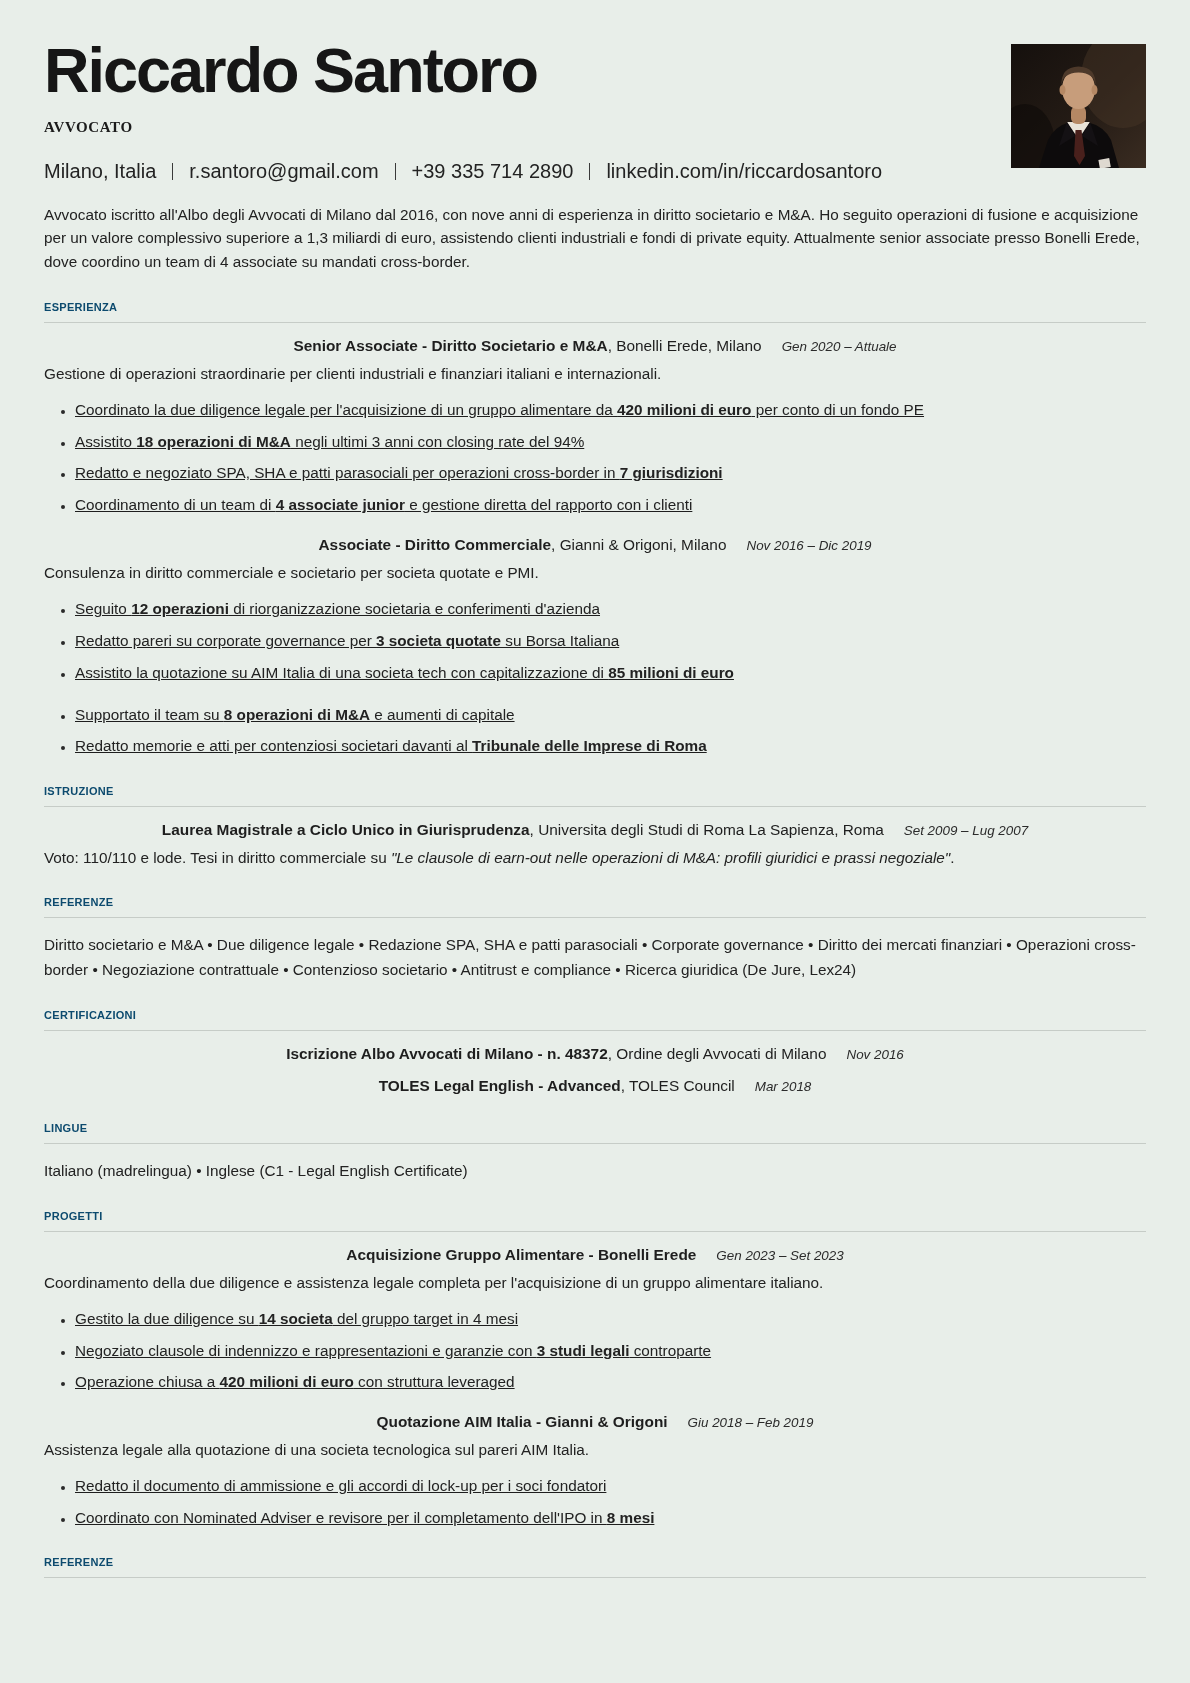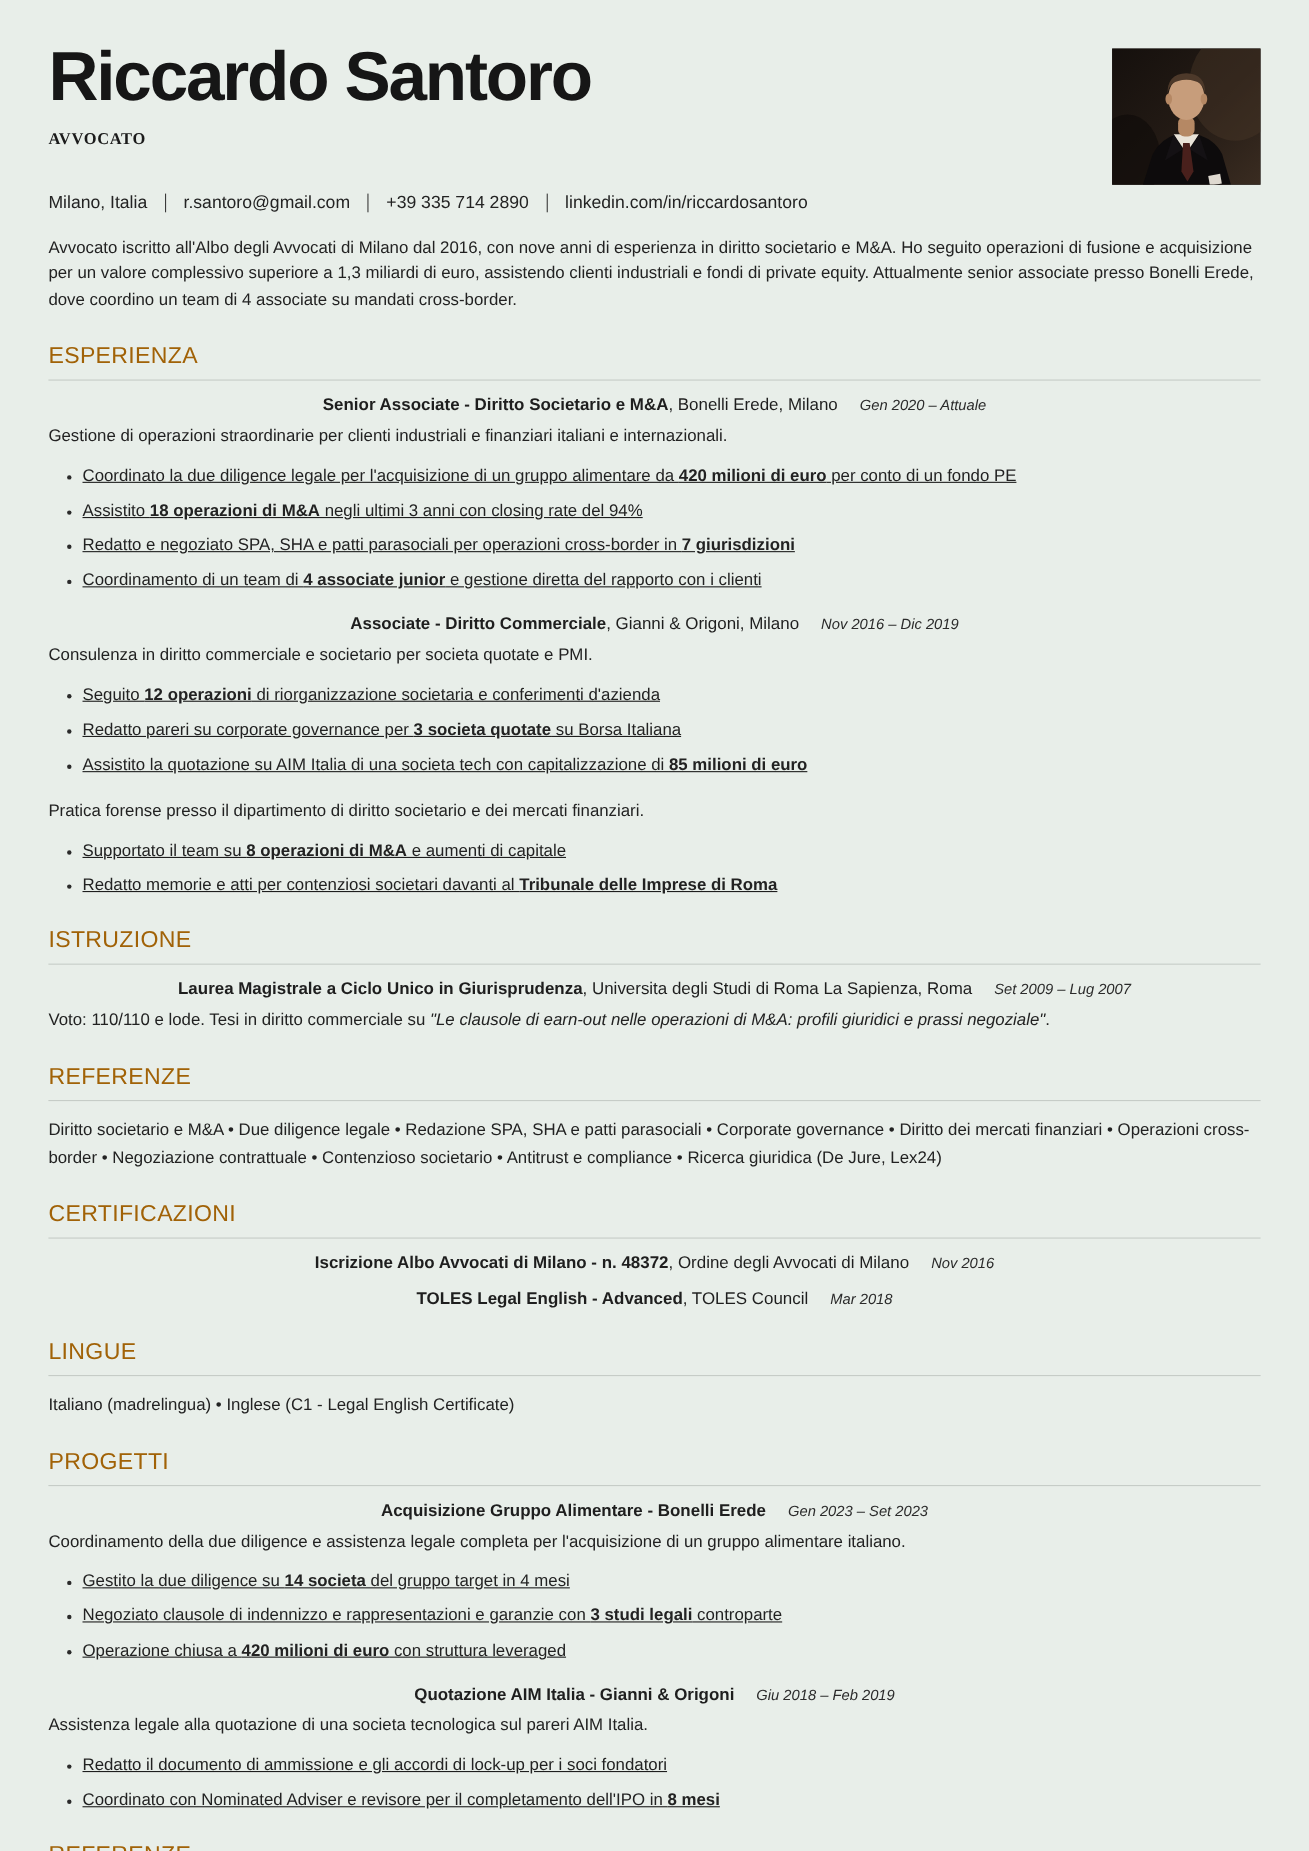--- a/index.html
+++ b/index.html
@@ -42,46 +42,46 @@
   }
   .role-title {
     margin-top: 15px;
     font-size: 15px;
     font-weight: bold;
     letter-spacing: 0.6px;
     color: #1b1b1b;
     font-family: Liberation Serif, serif;
   }
   .contact-row {
-    margin-top: 40px;
+    margin-top: 24px;
     display: flex;
     align-items: center;
-    font-size: 16px;
+    font-size: 20px;
     color: #232323;
   }
   .contact-divider {
     width: 1px;
     height: 17px;
     background: #3a3a3a;
     margin: 0 16px;
     display: inline-block;
   }
   .summary {
     margin-top: 20px;
     font-size: 15.3px;
     line-height: 1.56;
     color: #222;
   }
   
   .cv-section { margin-top: 27px; }
   .section-heading {
-    font-size: 21px;
-    font-weight: normal;
+    font-size: 11px;
+    font-weight: bold;
     letter-spacing: 0.3px;
-    color: #a16207;
+    color: #0c4a6e;
     padding-bottom: 9px;
     border-bottom: 1.5px solid #c6ccc7;
   }
   .entry { }
   .entry-head {
     display: flex;
     justify-content: center;
     align-items: baseline;
     margin-top: 14px;
     font-size: 15.4px;
@@ -192,21 +192,20 @@
             <span class="entry-date">Nov 2016 – Dic 2019</span>
           </div>
           <div class="entry-desc"><span>Consulenza in diritto commerciale e societario per societa quotate e PMI.</span></div>
           <ul class="bullets">
             <li><span>Seguito </span><span class="b">12 operazioni</span><span> di riorganizzazione societaria e conferimenti d'azienda</span></li>
             <li><span>Redatto pareri su corporate governance per </span><span class="b">3 societa quotate</span><span> su Borsa Italiana</span></li>
             <li><span>Assistito la quotazione su AIM Italia di una societa tech con capitalizzazione di </span><span class="b">85 milioni di euro</span></li>
           </ul>
         </div>
         <div class="entry">
-          <div class="entry-desc"><span>Pratica forense presso il dipartimento di diritto societario e dei mercati finanziari.</span></div>
           <ul class="bullets">
             <li><span>Supportato il team su </span><span class="b">8 operazioni di M&amp;A</span><span> e aumenti di capitale</span></li>
             <li><span>Redatto memorie e atti per contenziosi societari davanti al </span><span class="b">Tribunale delle Imprese di Roma</span></li>
           </ul>
         </div>
       </section>
       <section class="cv-section">
         <div class="section-heading">ISTRUZIONE</div>
         <div class="entry">
           <div class="entry-head">

